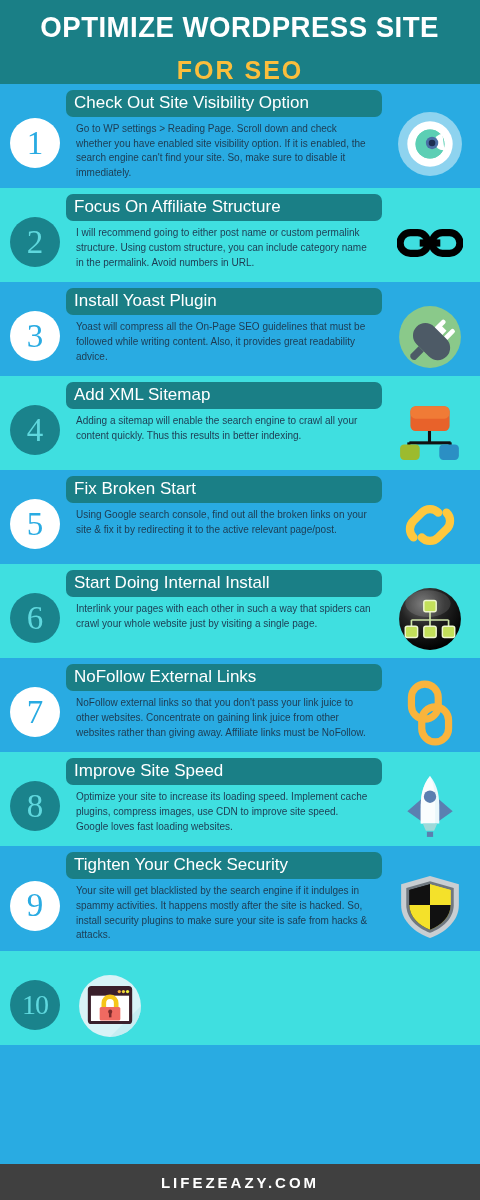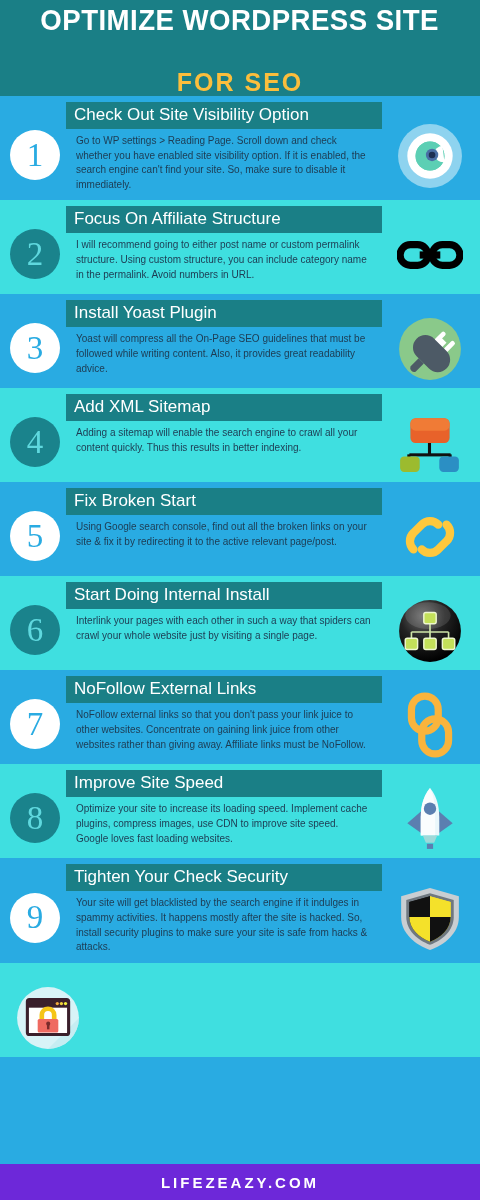--- a/index.html
+++ b/index.html
@@ -16,46 +16,46 @@
     width: 480px;
     height: 1200px;
     position: relative;
     display: flex;
     flex-direction: column;
   }
 
   
   .header {
     background: #1a7f86;
-    height: 96px;
+    height: 84px;
     display: flex;
     flex-direction: column;
     align-items: center;
-    justify-content: space-between;
+    justify-content: flex-end;
     padding-top: 4px;
   }
   .header-line1 {
     font-family: "Liberation Sans Narrow", "Liberation Sans", sans-serif;
     font-weight: bold;
     font-size: 30px;
     letter-spacing: 0.5px;
     color: #ffffff;
     text-transform: uppercase;
     transform: scaleX(0.92);
     line-height: 1.05;
   }
   .header-line2 {
     font-family: "Liberation Sans Narrow", "Liberation Sans", sans-serif;
     font-weight: bold;
     font-size: 25px;
     letter-spacing: 2px;
     color: #fbbe3c;
     text-transform: uppercase;
     line-height: 1.1;
-    margin-top: 2px;
+    margin-top: 14px;
   }
 
   
   .steps { flex: 1; display: flex; flex-direction: column; }
 
   .step {
     position: relative;
     display: flex;
     align-items: flex-start;
     padding: 6px 6px 6px 4px;
@@ -89,20 +89,21 @@
 
   .step-title {
     background: #1a7f86;
     color: #ffffff;
     font-family: "Liberation Sans Narrow", "Liberation Sans", sans-serif;
     font-size: 17px;
     font-weight: normal;
     padding: 3px 8px 4px 8px;
     line-height: 1.18;
     width: 100%;
+    border-radius: 7px;
   }
   .step-desc {
     color: #1d3b52;
     font-size: 10px;
     line-height: 1.46;
     padding: 5px 10px 2px 10px;
   }
 
   .icon-col {
     width: 88px;
@@ -110,21 +111,21 @@
     display: flex;
     align-items: center;
     justify-content: center;
     align-self: stretch;
     padding-top: 16px;
   }
   .icon-box { width: 66px; height: 66px; position: relative; }
 
   
   .footer {
-    background: #6d28d9;
+    background: #404040;
     height: 36px;
     display: flex;
     align-items: center;
     justify-content: center;
   }
   .footer-text {
     color: #ffffff;
     font-family: "Liberation Sans Narrow", "Liberation Sans", sans-serif;
     font-size: 15px;
     letter-spacing: 3px;
@@ -317,20 +318,23 @@
               <path d="M32 10 L32 54 C21.5 50 12 41.5 12 30 V15.5 z" fill="#111111"></path>
               <path d="M32 10 L52 15.5 V30 C52 41.5 42.5 50 32 54 z" fill="#f4e12a"></path>
               <path d="M32 10 L52 15.5 V30 L32 30 z" fill="#f4e12a"></path>
               <path d="M32 10 L12 15.5 V30 L32 30 z" fill="#111111"></path>
               <path d="M32 30 L52 30 C52 41.5 42.5 50 32 54 z" fill="#111111"></path>
               <path d="M32 30 L12 30 C12 41.5 21.5 50 32 54 z" fill="#f4e12a"></path>
             </svg></div>
         </div>
       </div>
       <div class="step even">
+        <div class="num-wrap">
+          <div class="num-circle ten">10</div>
+        </div>
         <div class="icon-col">
           <div class="icon-box"><svg viewBox="0 0 64 64" width="100%" height="100%">
               <circle cx="32" cy="32" r="30" fill="#d8f3f7"></circle>
               <path d="M32 62 a30 30 0 0 0 30-30 z" fill="#bfe9f0" opacity="0.7"></path>
               <rect x="12" y="14" width="40" height="34" rx="2" fill="#ffffff" stroke="#3a1f2b" stroke-width="3"></rect>
               <rect x="12" y="14" width="40" height="8" fill="#3a1f2b"></rect>
               <circle cx="41" cy="18" r="1.6" fill="#f0a93c"></circle>
               <circle cx="45" cy="18" r="1.6" fill="#f0d13c"></circle>
               <circle cx="49" cy="18" r="1.6" fill="#f0f03c"></circle>
               <path d="M26 34 v-5 a6 6 0 0 1 12 0 v5" fill="none" stroke="#f5c518" stroke-width="4.5"></path>

